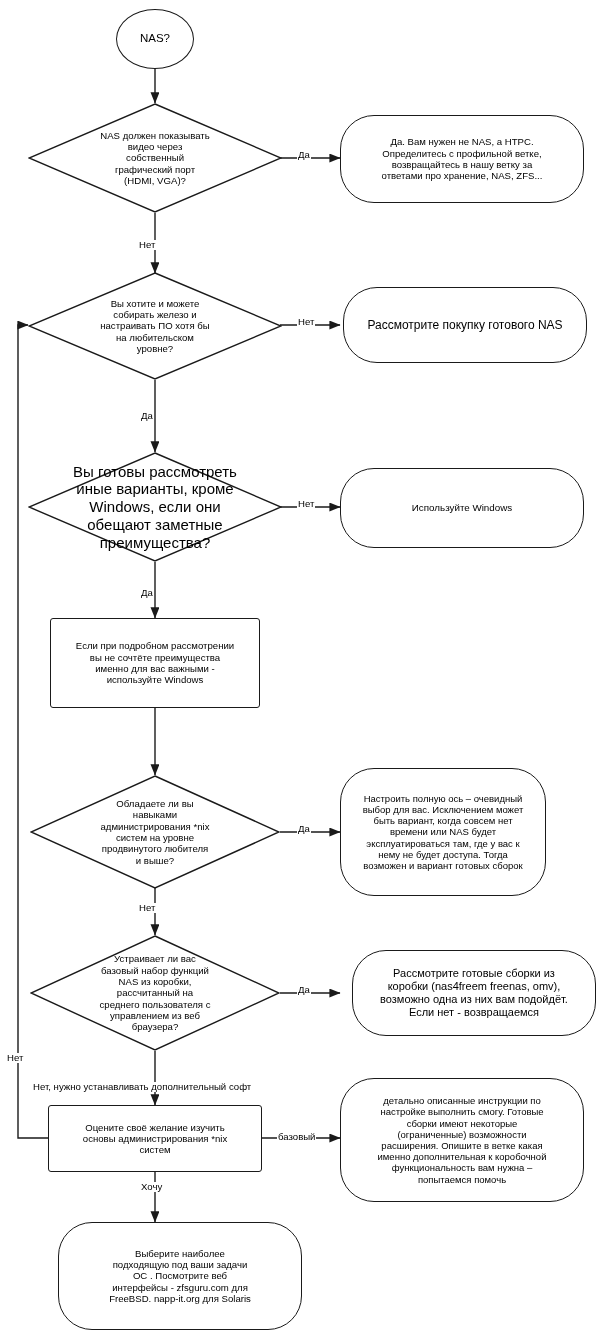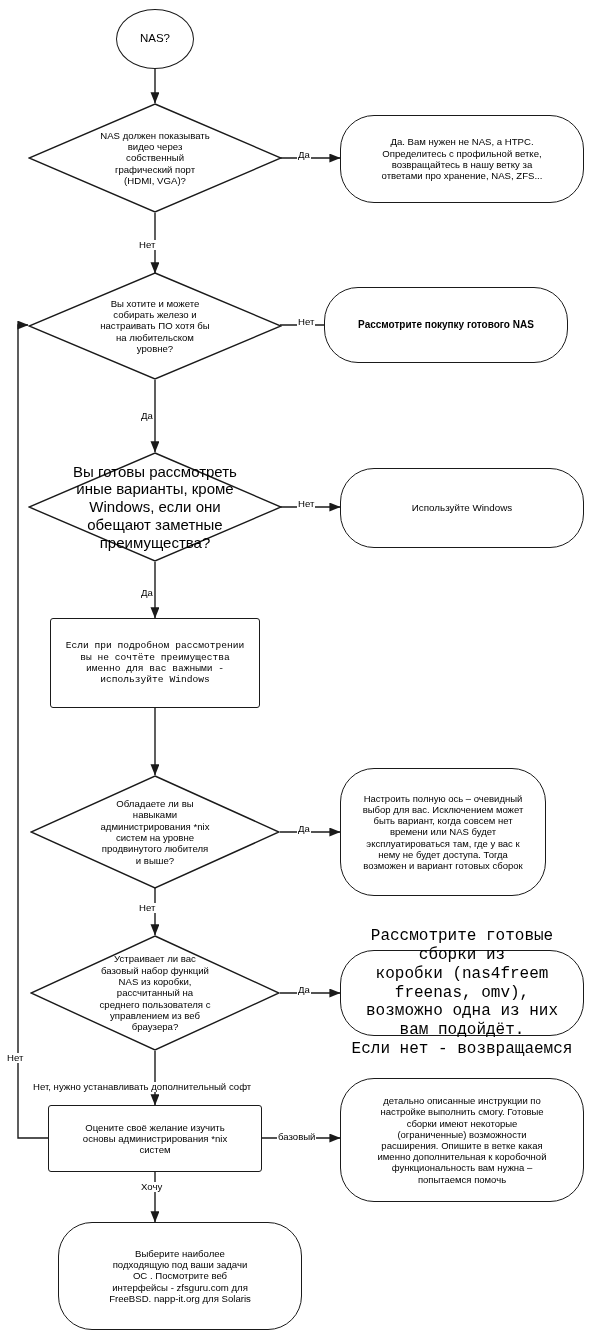--- a/index.html
+++ b/index.html
@@ -145,40 +145,40 @@
     <svg width="254" height="108" viewBox="0 0 254 108" xmlns="http://www.w3.org/2000/svg">
       <polygon points="127,1 253,54 127,107 1,54" fill="#ffffff" stroke="#1a1a1a" stroke-width="1.4"></polygon>
     </svg>
     <span class="txt" style="max-width:168px;">Вы хотите и можете
 собирать железо и
 настраивать ПО хотя бы
 на любительском
 уровне?</span>
   </div>
 
-  <div class="node stadium" style="left:324px; top:287px; width:244px; height:76px; font-size:10px;font-weight:bold;">
+  <div class="node stadium" style="left:343px; top:287px; width:244px; height:76px; font-size:12px;">
     <span class="txt">Рассмотрите покупку готового NAS</span>
   </div>
 
   <div class="node diamond" style="left:28px; top:452px; width:254px; height:110px; font-size:15px;">
     <svg width="254" height="110" viewBox="0 0 254 110" xmlns="http://www.w3.org/2000/svg">
       <polygon points="127,1 253,55 127,109 1,55" fill="#ffffff" stroke="#1a1a1a" stroke-width="1.4"></polygon>
     </svg>
     <span class="txt" style="max-width:170px;">Вы готовы рассмотреть
 иные варианты, кроме
 Windows, если они
 обещают заметные
 преимущества?</span>
   </div>
 
   <div class="node stadium" style="left:340px; top:468px; width:244px; height:80px; font-size:9.8px;">
     <span class="txt">Используйте Windows</span>
   </div>
 
-  <div class="node rect" style="left:50px; top:618px; width:210px; height:90px; font-size:9.6px;font-family:Liberation Mono, monospace;">
+  <div class="node rect" style="left:50px; top:618px; width:210px; height:90px; font-size:9.6px;">
     <span class="txt">Если при подробном рассмотрении
 вы не сочтёте преимущества
 именно для вас важными -
 используйте Windows</span>
   </div>
 
   <div class="node diamond" style="left:30px; top:775px; width:250px; height:114px; font-size:9.6px;">
     <svg width="250" height="114" viewBox="0 0 250 114" xmlns="http://www.w3.org/2000/svg">
       <polygon points="125,1 249,57 125,113 1,57" fill="#ffffff" stroke="#1a1a1a" stroke-width="1.4"></polygon>
     </svg>
@@ -206,21 +206,21 @@
     </svg>
     <span class="txt" style="max-width:162px;">Устраивает ли вас
 базовый набор функций
 NAS из коробки,
 рассчитанный на
 среднего пользователя с
 управлением из веб
 браузера?</span>
   </div>
 
-  <div class="node stadium" style="left:340px; top:950px; width:244px; height:86px; font-size:16px;font-family:Liberation Mono, monospace;">
+  <div class="node stadium" style="left:352px; top:950px; width:244px; height:86px; font-size:11px;">
     <span class="txt">Рассмотрите готовые сборки из
 коробки (nas4freem freenas, omv),
 возможно одна из них вам подойдёт.
 Если нет - возвращаемся</span>
   </div>
 
   <div class="node rect" style="left:48px; top:1105px; width:214px; height:67px; font-size:9.6px;">
     <span class="txt">Оцените своё желание изучить
 основы администрирования *nix
 систем</span>

